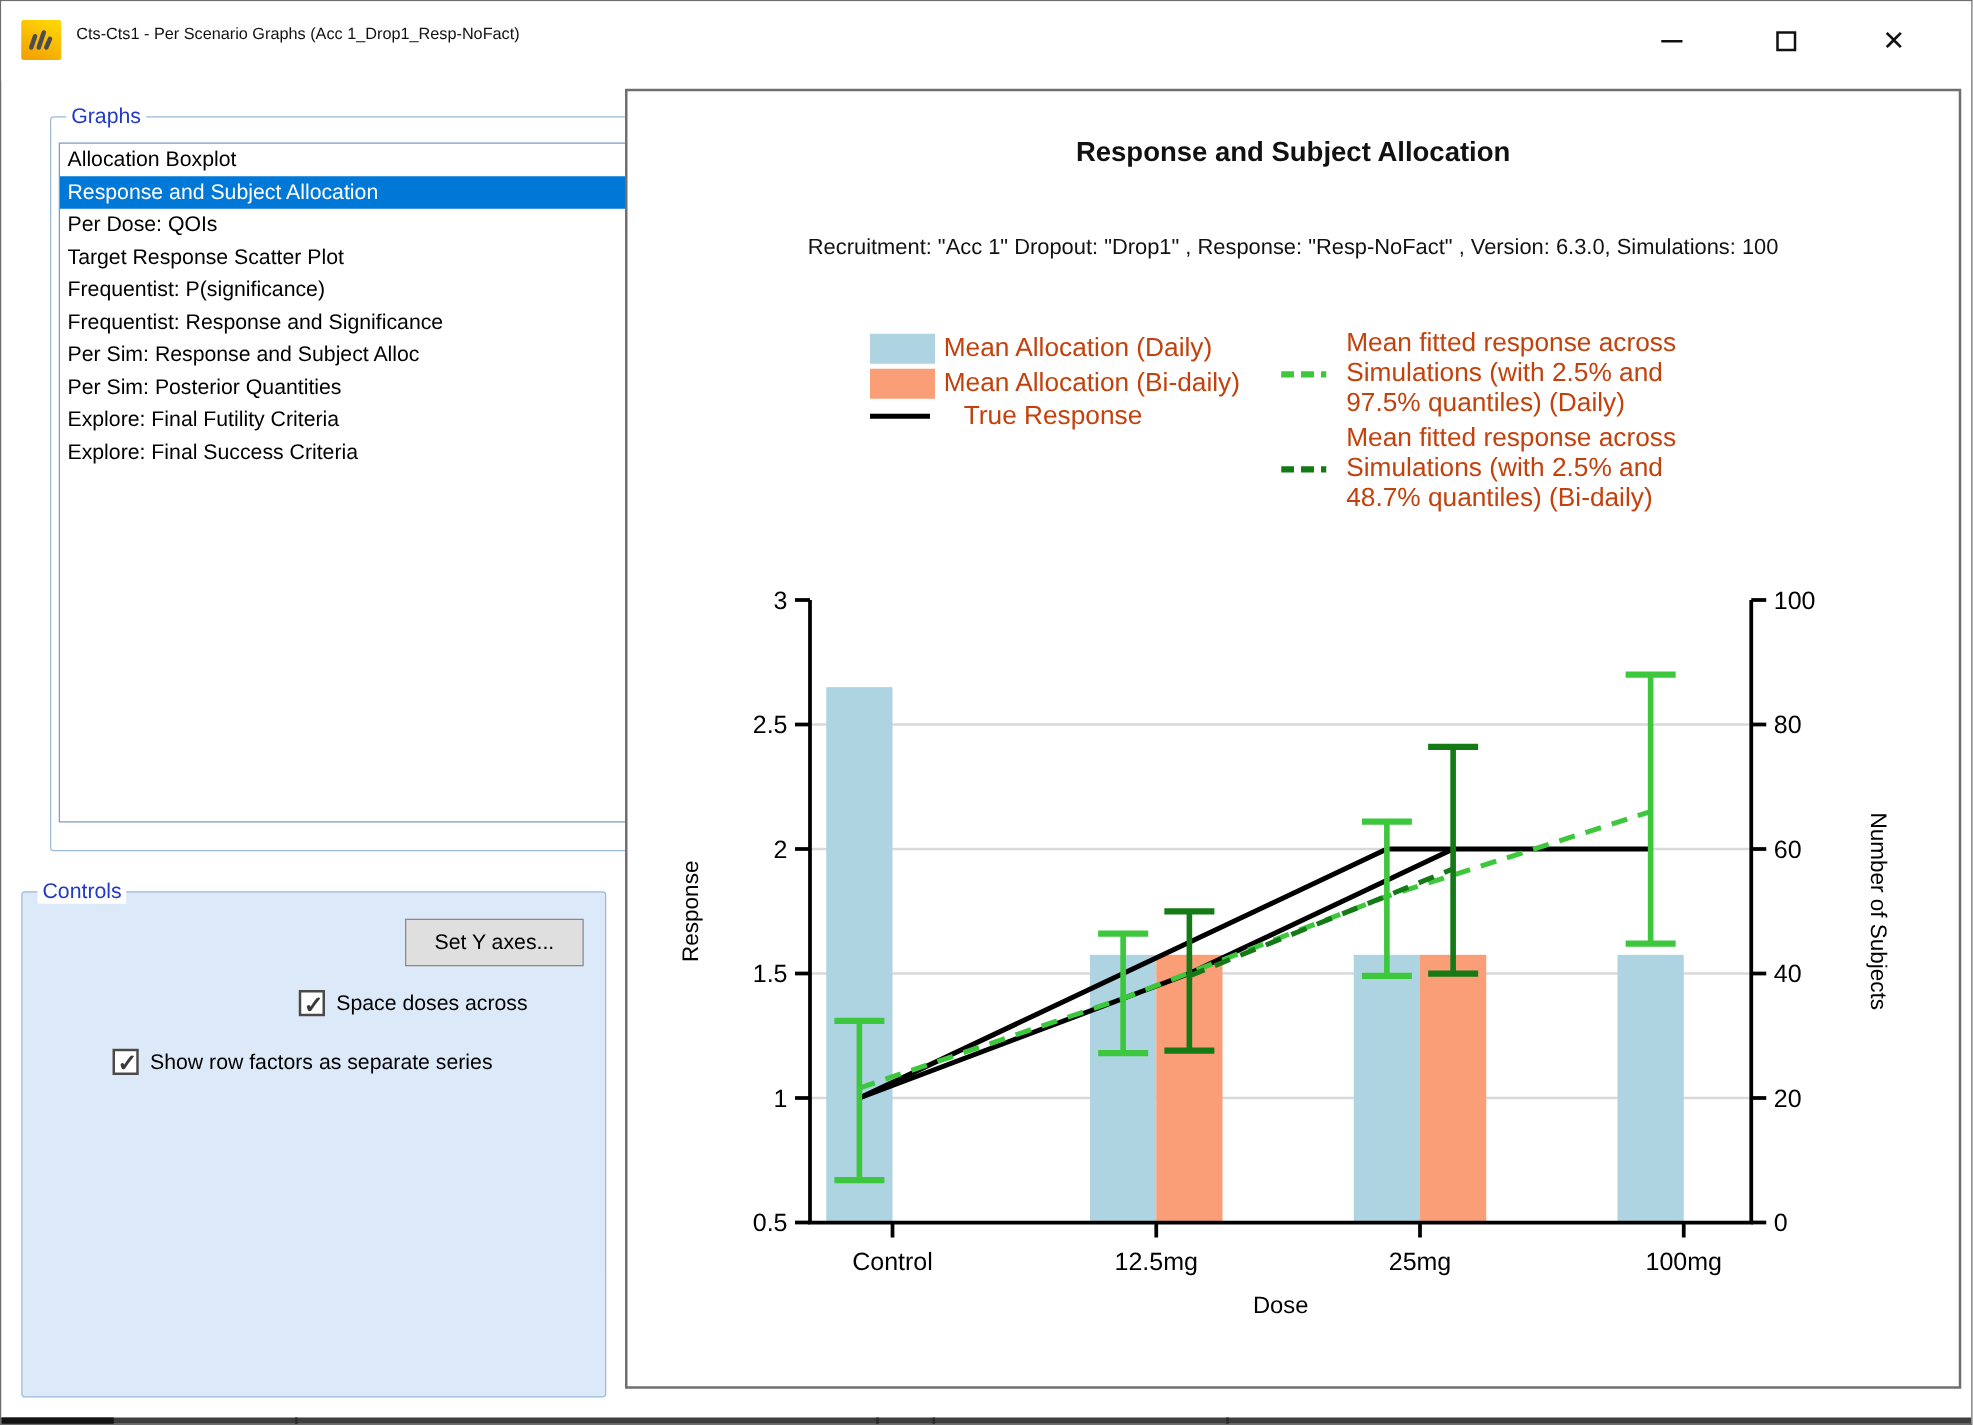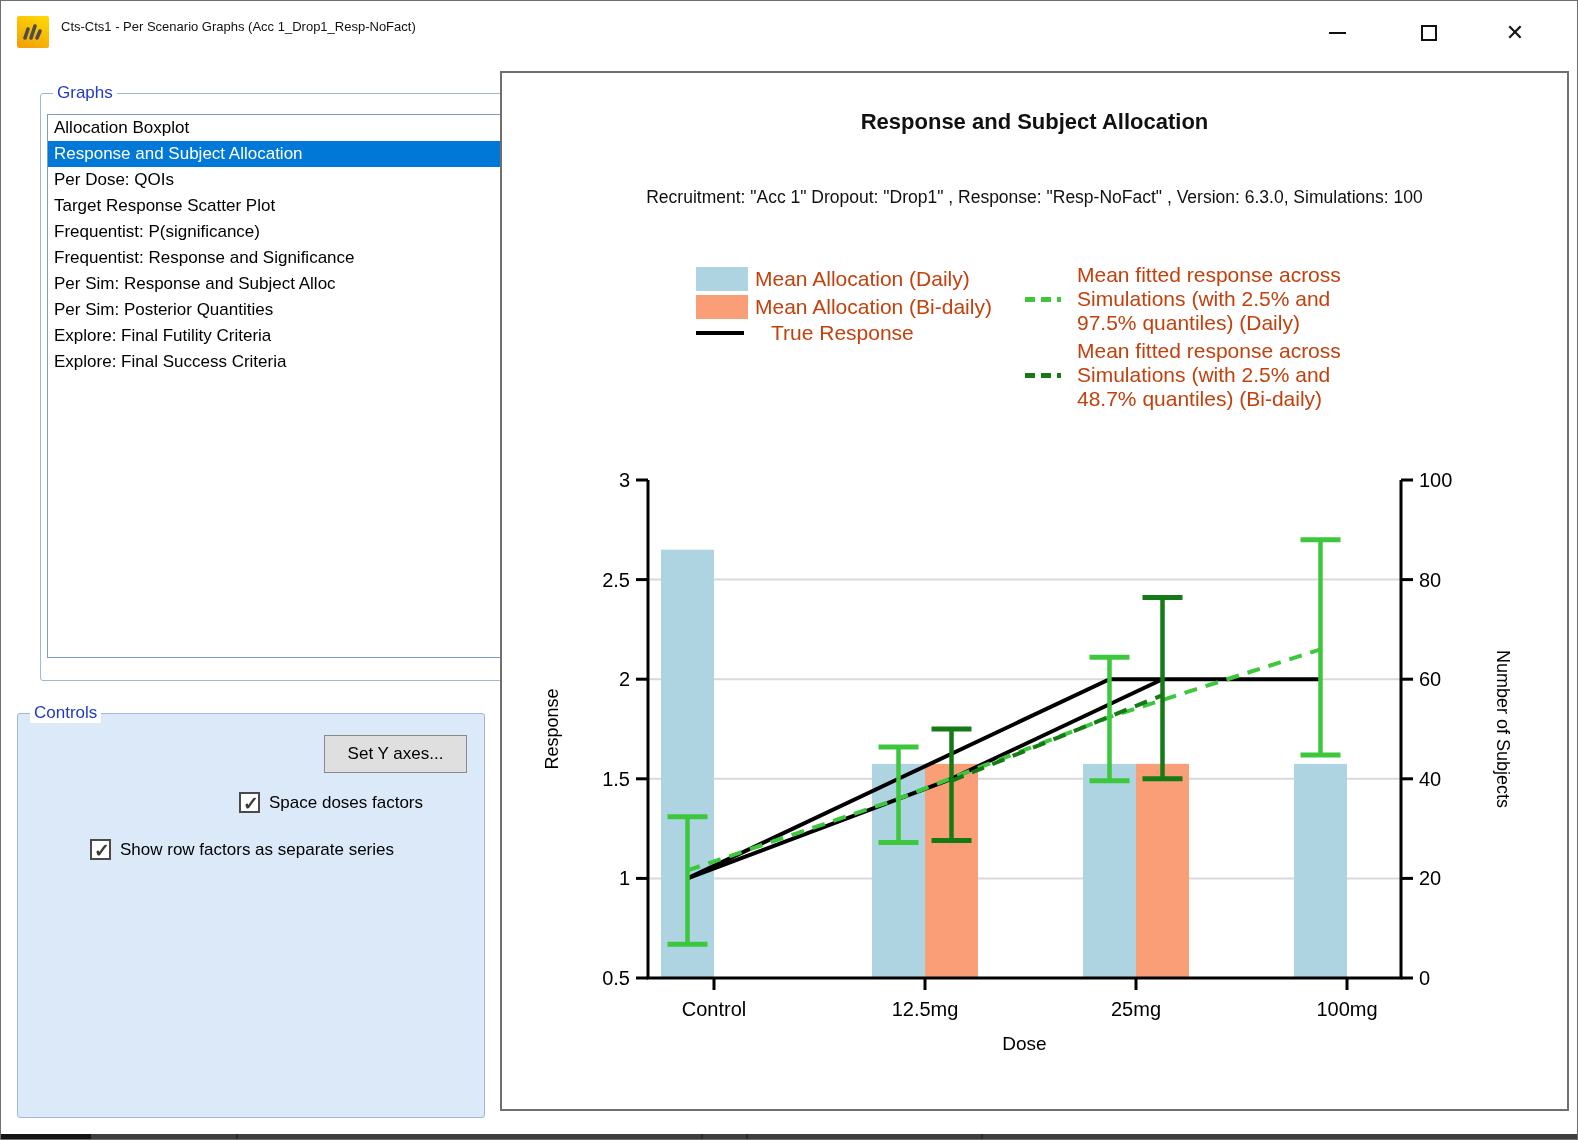--- a/index.html
+++ b/index.html
@@ -101,21 +101,21 @@
     <div class="list-item">Explore: Final Futility Criteria</div>
     <div class="list-item">Explore: Final Success Criteria</div>
   </div>
 </div>
 
 <div class="groupbox gb-controls">
   <div class="gb-label">Controls</div>
   <div class="btn-setaxes">Set Y axes...</div>
   <div class="cb-row cb-row1">
     <span class="checkbox checked"></span>
-    <span class="cb-label">Space doses factors</span>
+    <span class="cb-label">Space doses across</span>
   </div>
   <div class="cb-row cb-row2">
     <span class="checkbox checked"></span>
     <span class="cb-label">Show row factors as separate series</span>
   </div>
 </div>
 
 <div class="chart-panel">
   <div class="chart-title">Response and Subject Allocation</div>
   <div class="chart-subtitle">Recruitment: "Acc 1" Dropout: "Drop1" , Response: "Resp-NoFact" , Version: 6.3.0, Simulations: 100</div>

